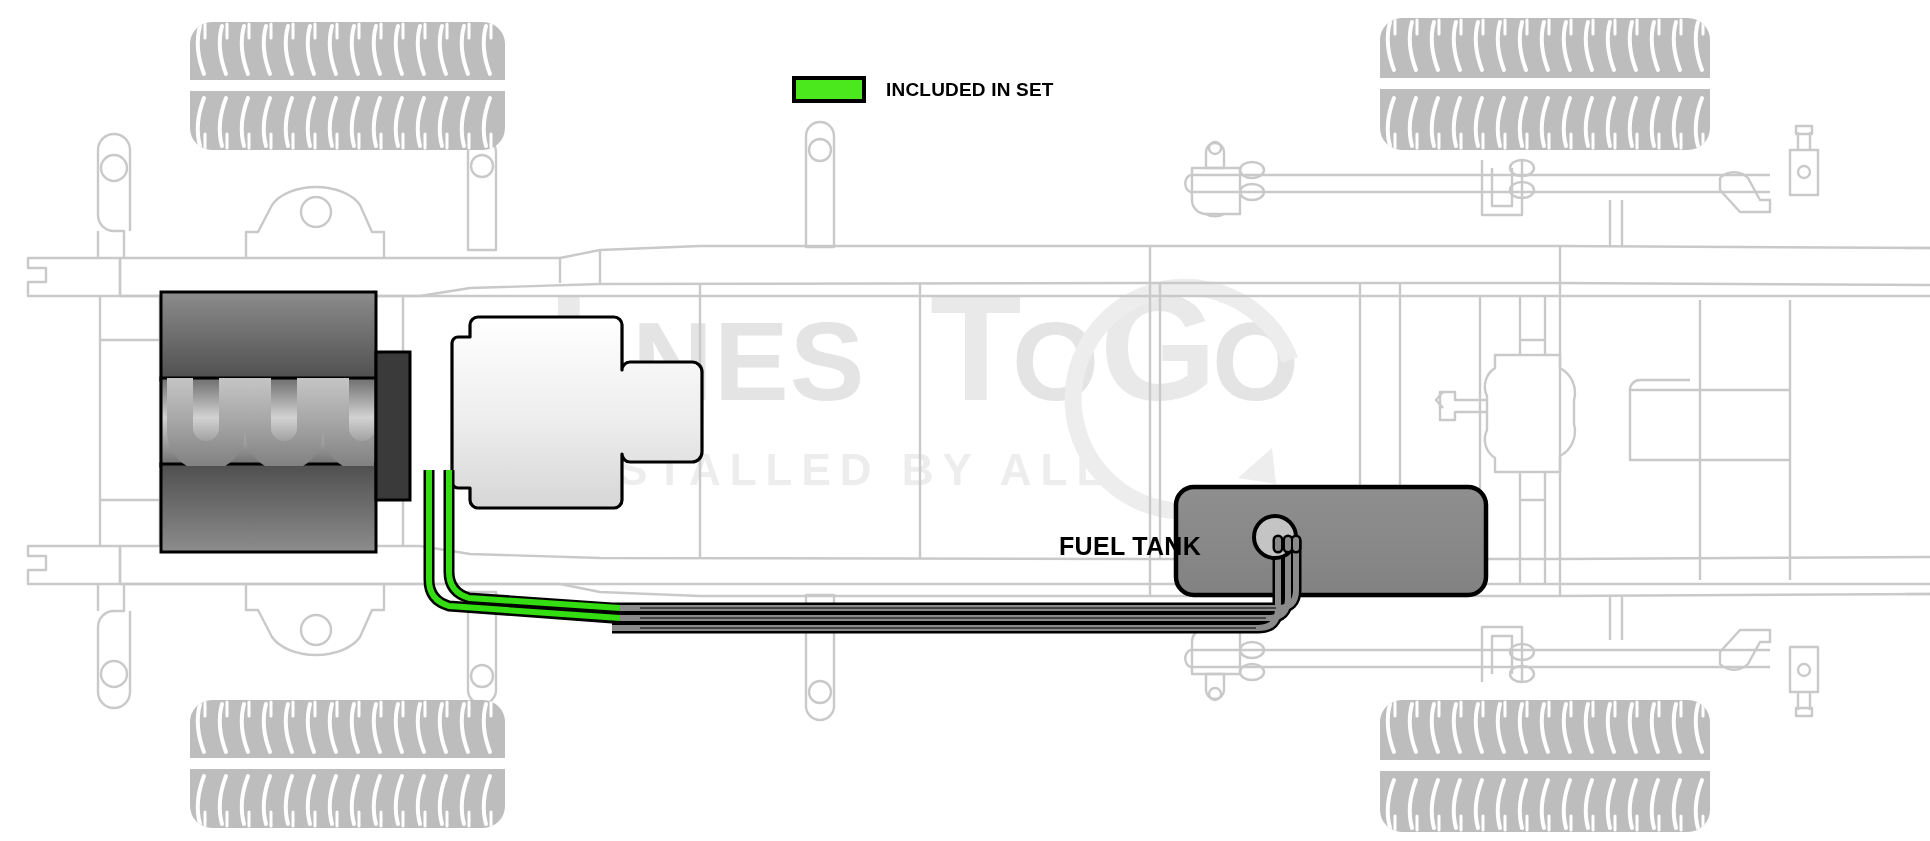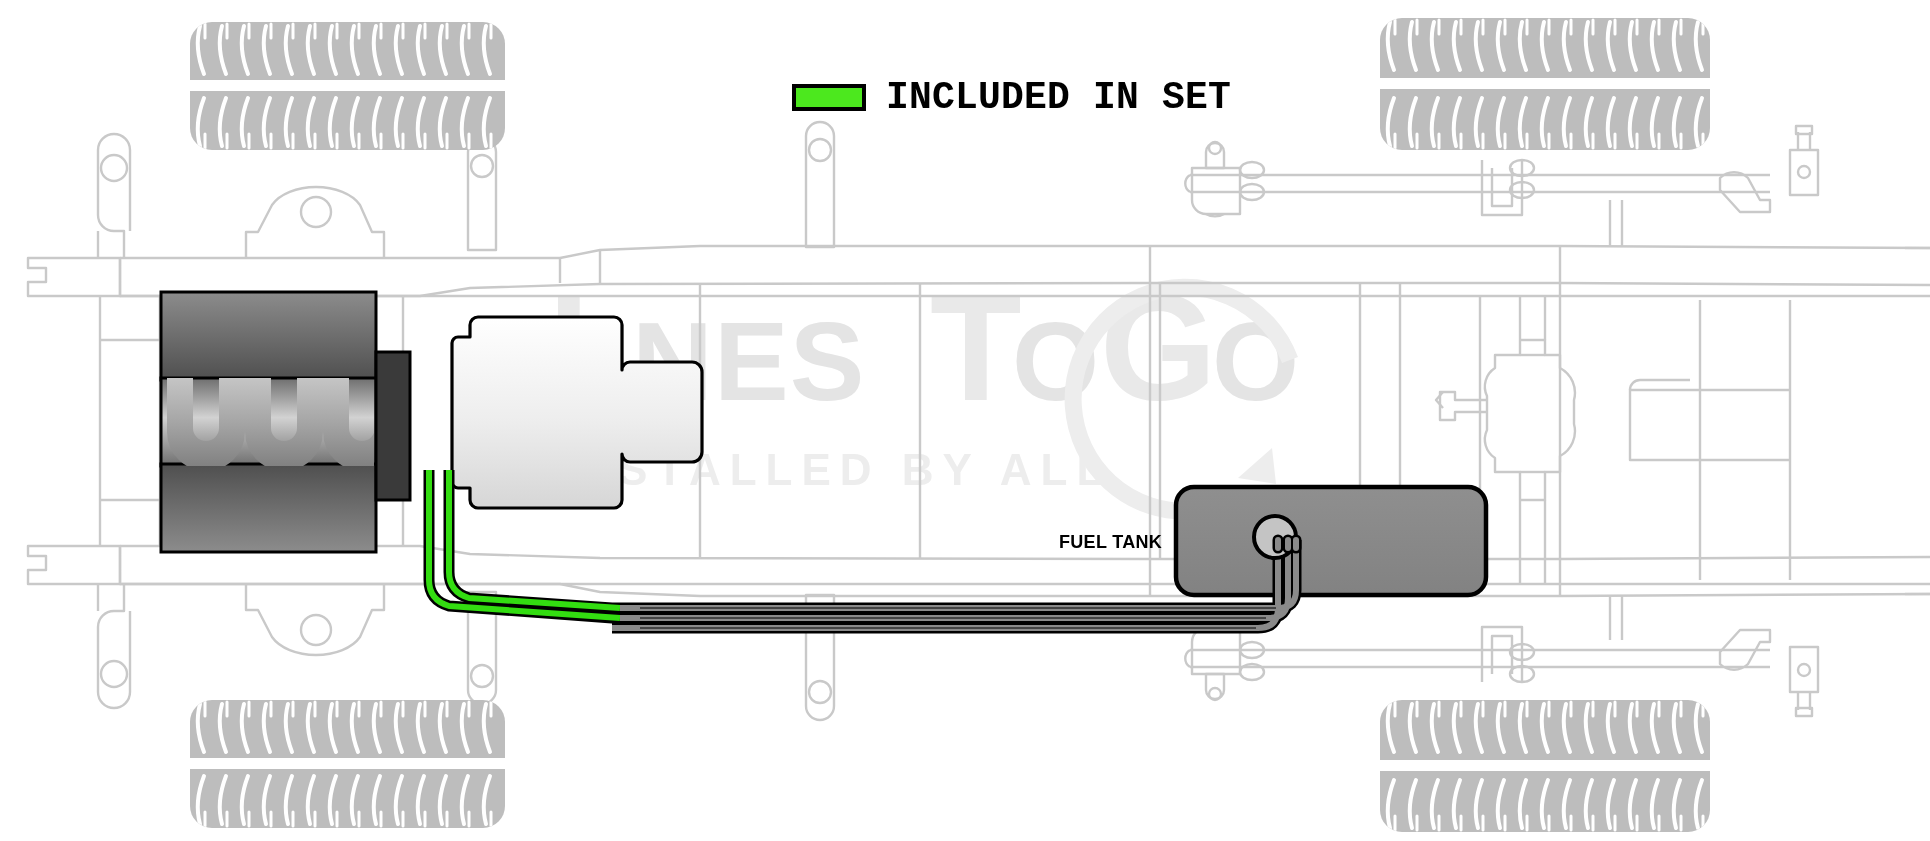--- a/index.html
+++ b/index.html
@@ -1,23 +1,23 @@
 <!DOCTYPE html>
 <html><head>
 <meta charset="utf-8">
 <style>
   html,body{margin:0;padding:0;background:#fff;}
   body{font-family:"Liberation Sans",sans-serif;}
   #stage{position:relative;width:1930px;height:841px;background:#ffffff;overflow:hidden;}
   #stage svg{position:absolute;top:0;left:0;}
   .legend-row{position:absolute;left:792px;top:76px;display:flex;align-items:center;gap:20px;}
   .legend-swatch{width:74px;height:27px;border:4px solid #000;box-sizing:border-box;}
-  .legend-text{font-size:38px;font-weight:bold;letter-spacing:.2px;color:#000;
-               font-family:Liberation Mono, monospace;white-space:nowrap;}
-  .tank-label{position:absolute;left:1059px;top:532px;font-size:18px;font-weight:bold;
+  .legend-text{font-size:19px;font-weight:bold;letter-spacing:.2px;color:#000;
+               font-family:Liberation Sans, sans-serif;white-space:nowrap;}
+  .tank-label{position:absolute;left:1059px;top:532px;font-size:25px;font-weight:bold;
               color:#000;letter-spacing:.3px;font-family:"Liberation Sans",sans-serif;}
 </style>
 </head>
 <body>
 
 <div id="stage">
 
 <svg width="1930" height="841" viewBox="0 0 1930 841">
   <defs>
     <linearGradient id="gEngTop" x1="0" y1="0" x2="0" y2="1">

